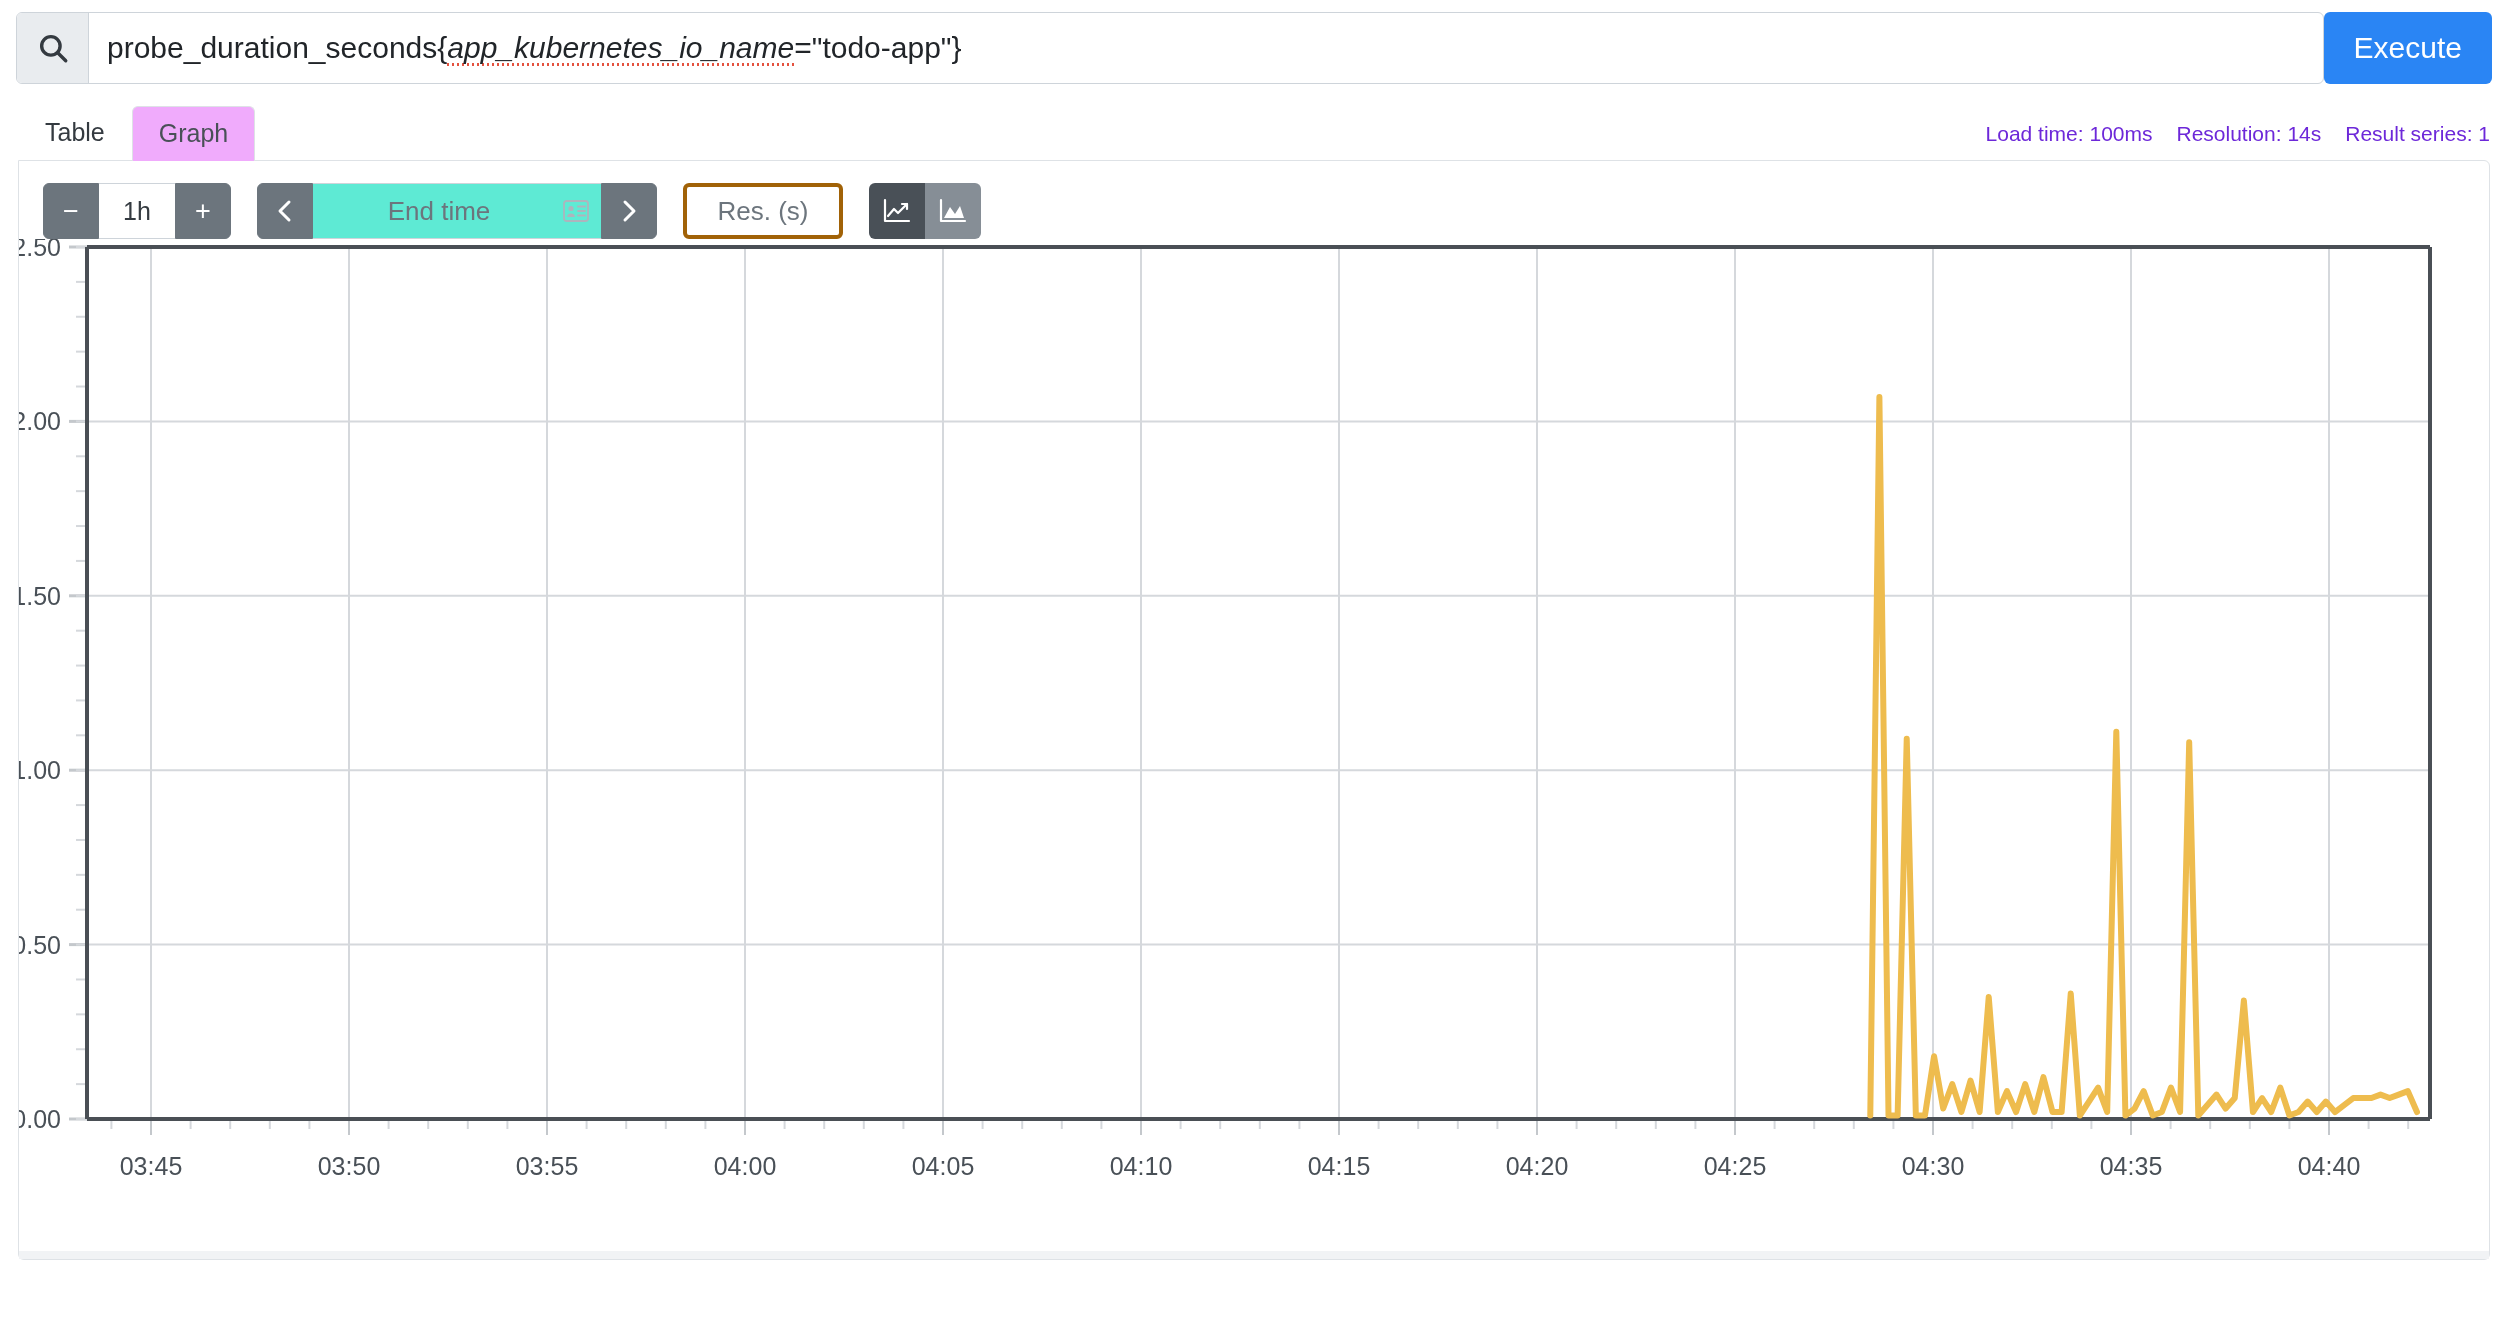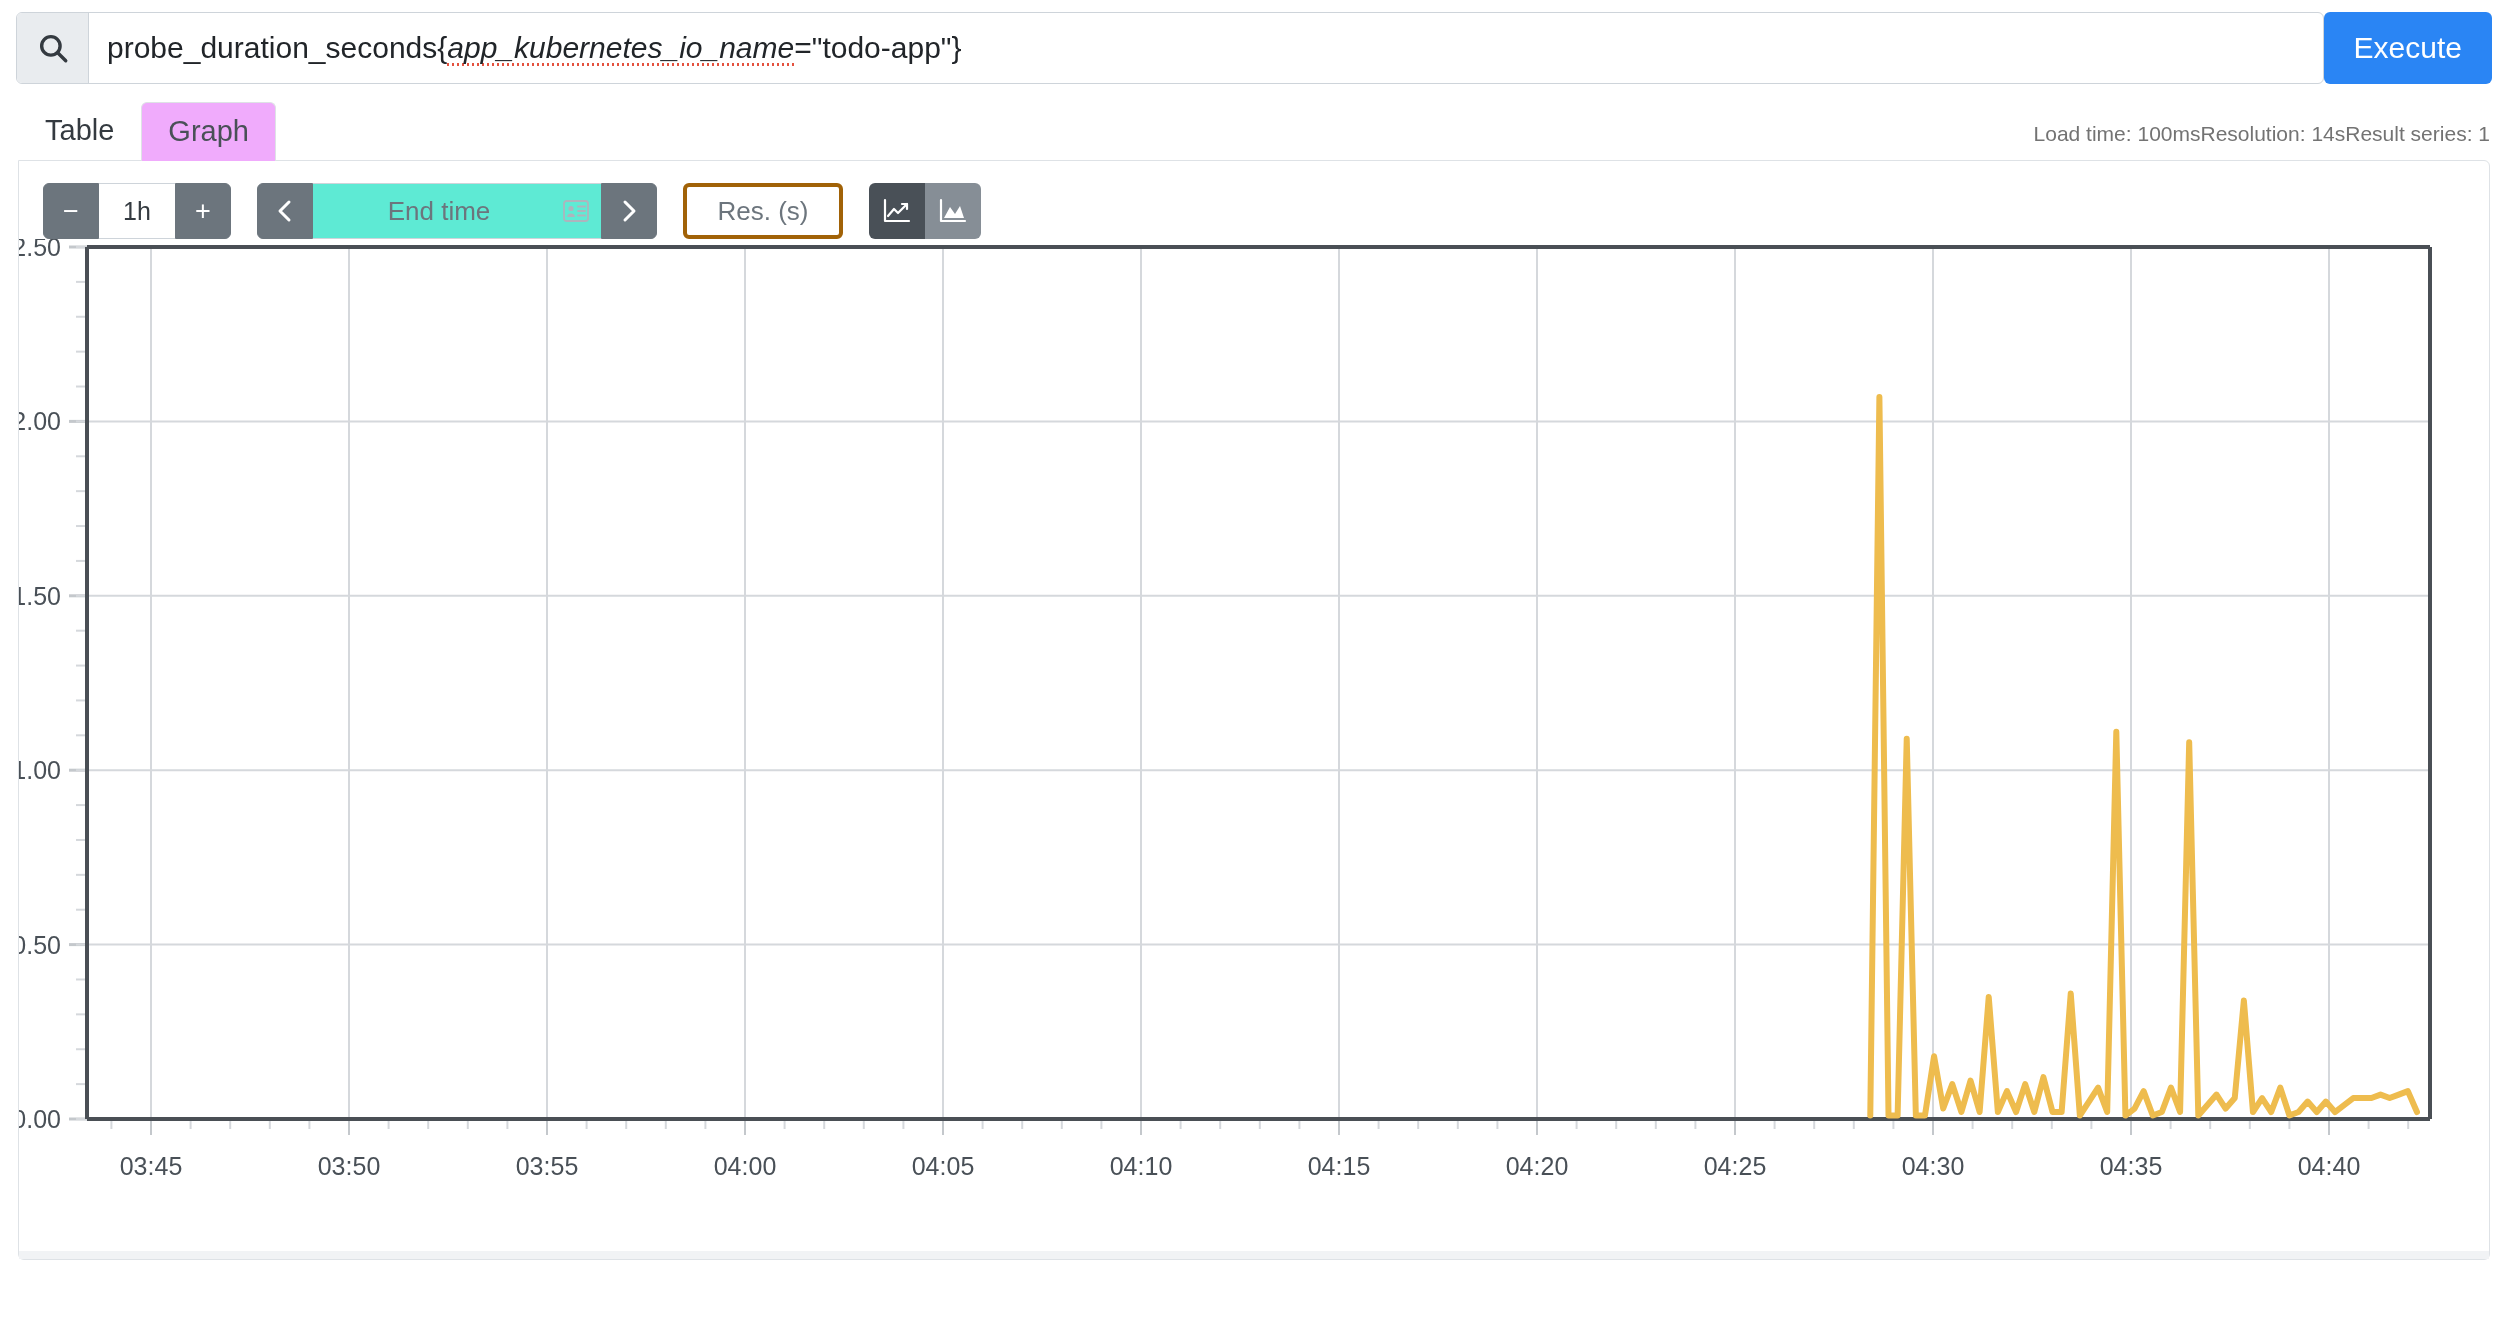--- a/index.html
+++ b/index.html
@@ -78,42 +78,43 @@
   .tabs-row {
     display: flex;
     align-items: flex-end;
     justify-content: space-between;
     margin: 14px 18px 0 18px;
     height: 62px;
     position: relative;
   }
   .tabs { display: flex; align-items: flex-end; }
   .tab {
-    font-size: 29px;
+    font-size: 25px;
     padding: 14px 26px 15px 26px;
     color: #343a40;
     border: 1px solid transparent;
     border-bottom: none;
     border-radius: 6px 6px 0 0;
     cursor: pointer;
     background: transparent;
     line-height: 1;
   }
   .tab.active {
     border-color: #dee2e6;
     background: #f0abfc;
     color: #495057;
     position: relative;
     z-index: 3;
     margin-bottom: -1px;
   }
   .stats {
     display: flex;
+    gap: 24px;
     font-size: 21px;
-    color: #737373;
+    color: #6d28d9;
     padding-bottom: 14px;
   }
 
   
   .panel {
     margin: 0 18px;
     border: 1px solid #dee2e6;
     border-radius: 0 6px 6px 6px;
     background: #fff;
     height: 1100px;

